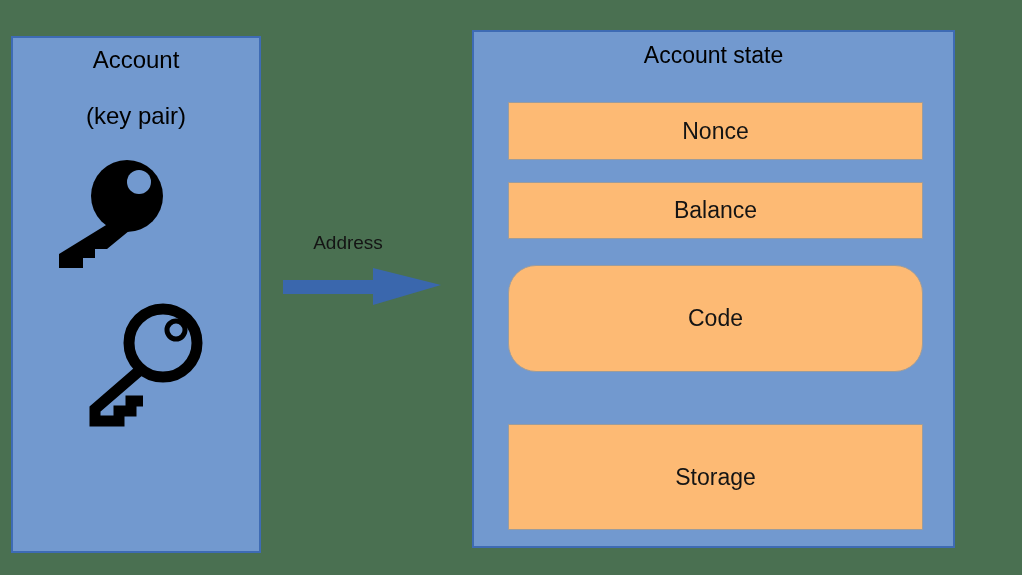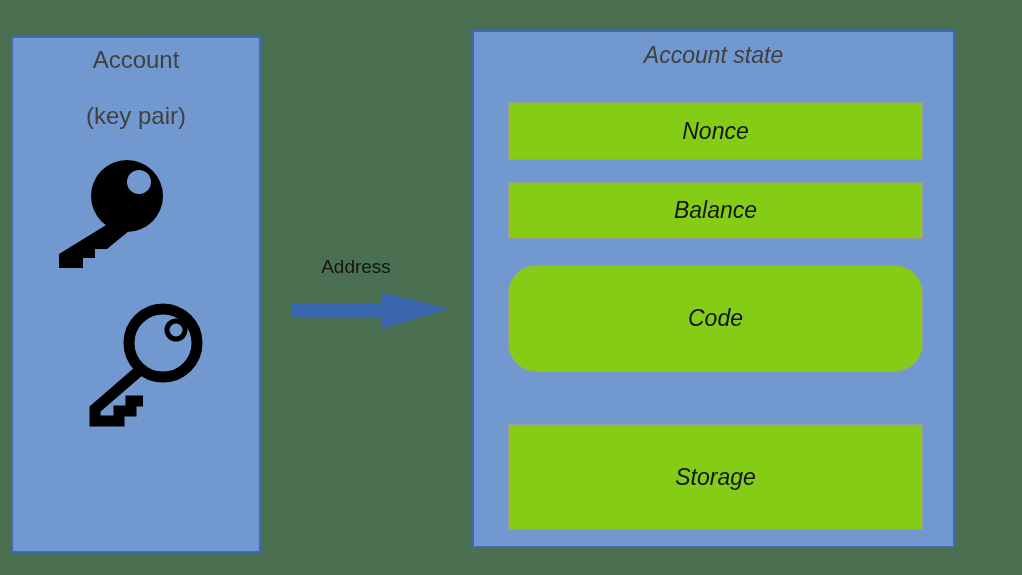--- a/index.html
+++ b/index.html
@@ -24,66 +24,64 @@
     left: 11px;
     top: 36px;
     width: 250px;
     height: 517px;
   }
   #account-state-box {
     left: 472px;
     top: 30px;
     width: 483px;
     height: 518px;
-    font-style: italic;
   }
   .panel-title {
-    color: #404040;
+    color: #000000;
     font-size: 24px;
     line-height: 28px;
     text-align: center;
     padding-top: 8px;
     white-space: pre-line;
   }
   #account-state-box .panel-title {
     font-size: 23px;
     padding-top: 9px;
   }
   .key-icon {
     position: absolute;
   }
   #filled-key { left: 45px; top: 158px; }
   #outline-key { left: 85px; top: 303px; }
   #arrow-group {
     position: absolute;
-    left: 291px;
+    left: 283px;
     top: 232px;
     width: 160px;
     height: 80px;
-    margin-top: 24px;
   }
   #arrow-label {
     position: absolute;
     left: 0;
     top: 0;
     width: 130px;
     text-align: center;
     color: #141414;
     font-size: 19px;
   }
   #arrow-svg {
     position: absolute;
     left: 0;
     top: 31px;
   }
   .field {
     position: absolute;
     left: 34px;
     width: 415px;
-    background: #84cc16;
+    background: #fdba74;
     border: 1px solid #9c9c9c;
     box-sizing: border-box;
     display: flex;
     align-items: center;
     justify-content: center;
     color: #141414;
     font-size: 23px;
   }
   #field-0 { top: 70px;  height: 58px; }
   #field-1 { top: 150px; height: 57px; }

